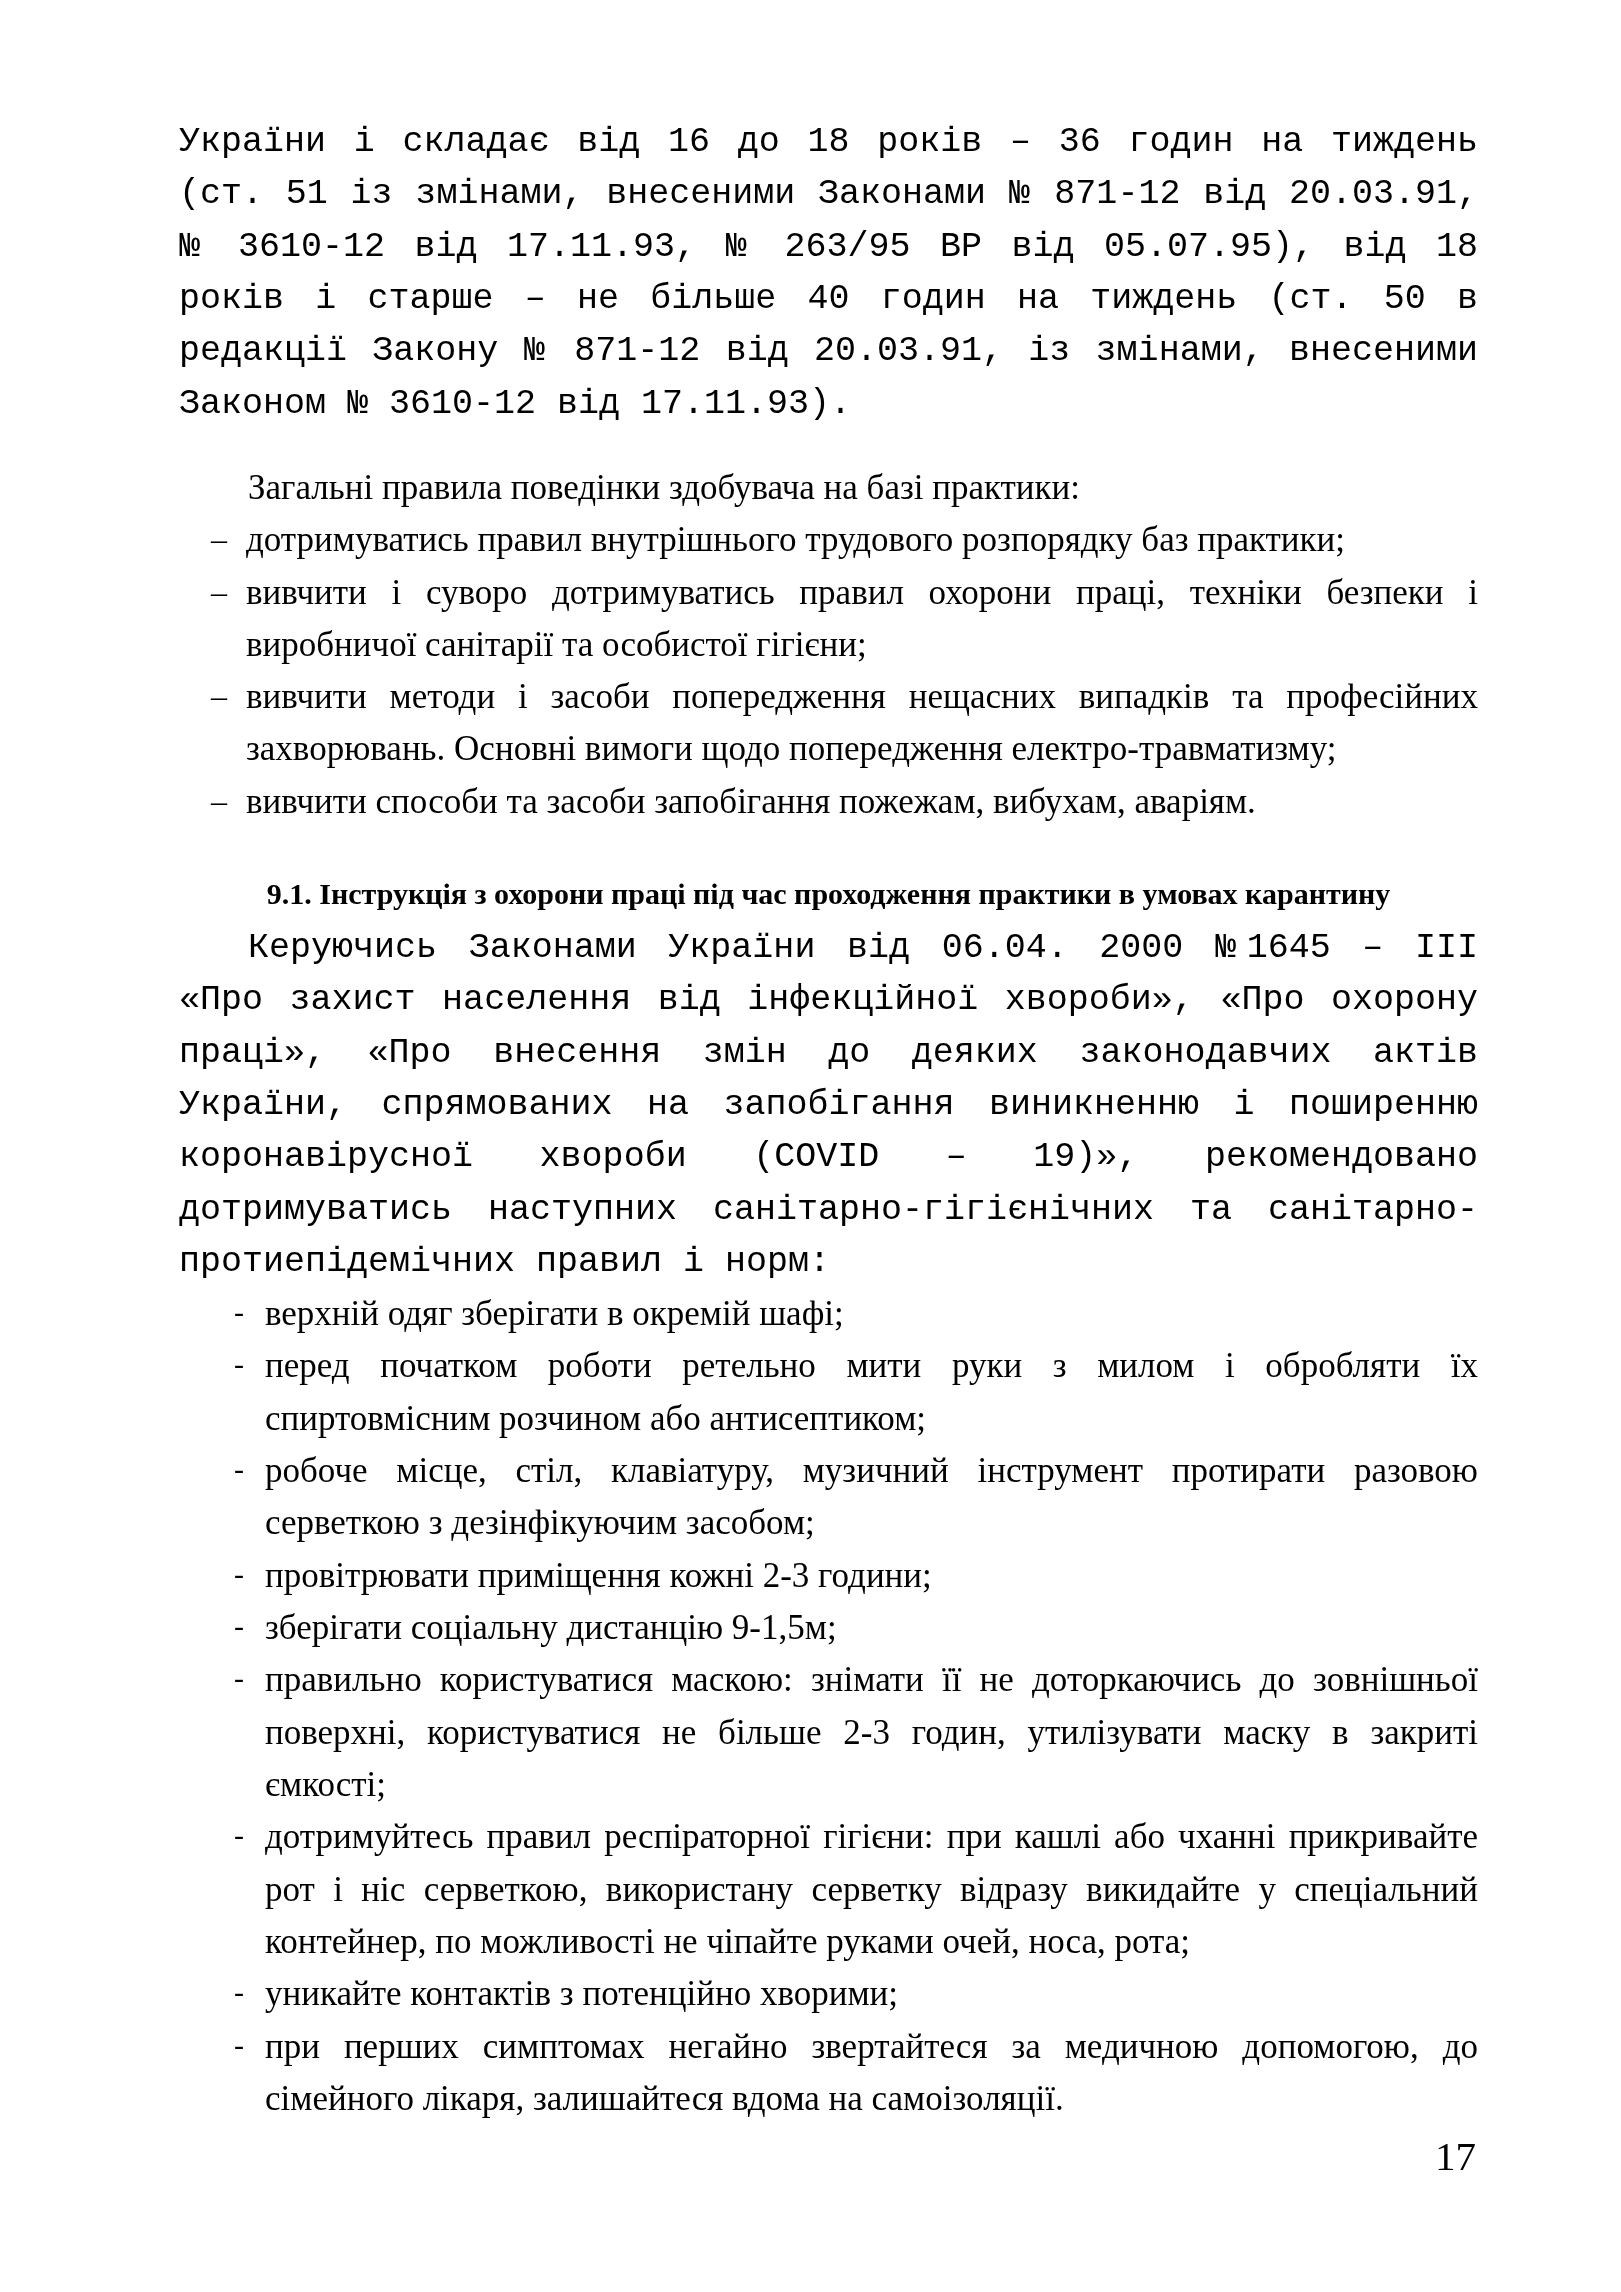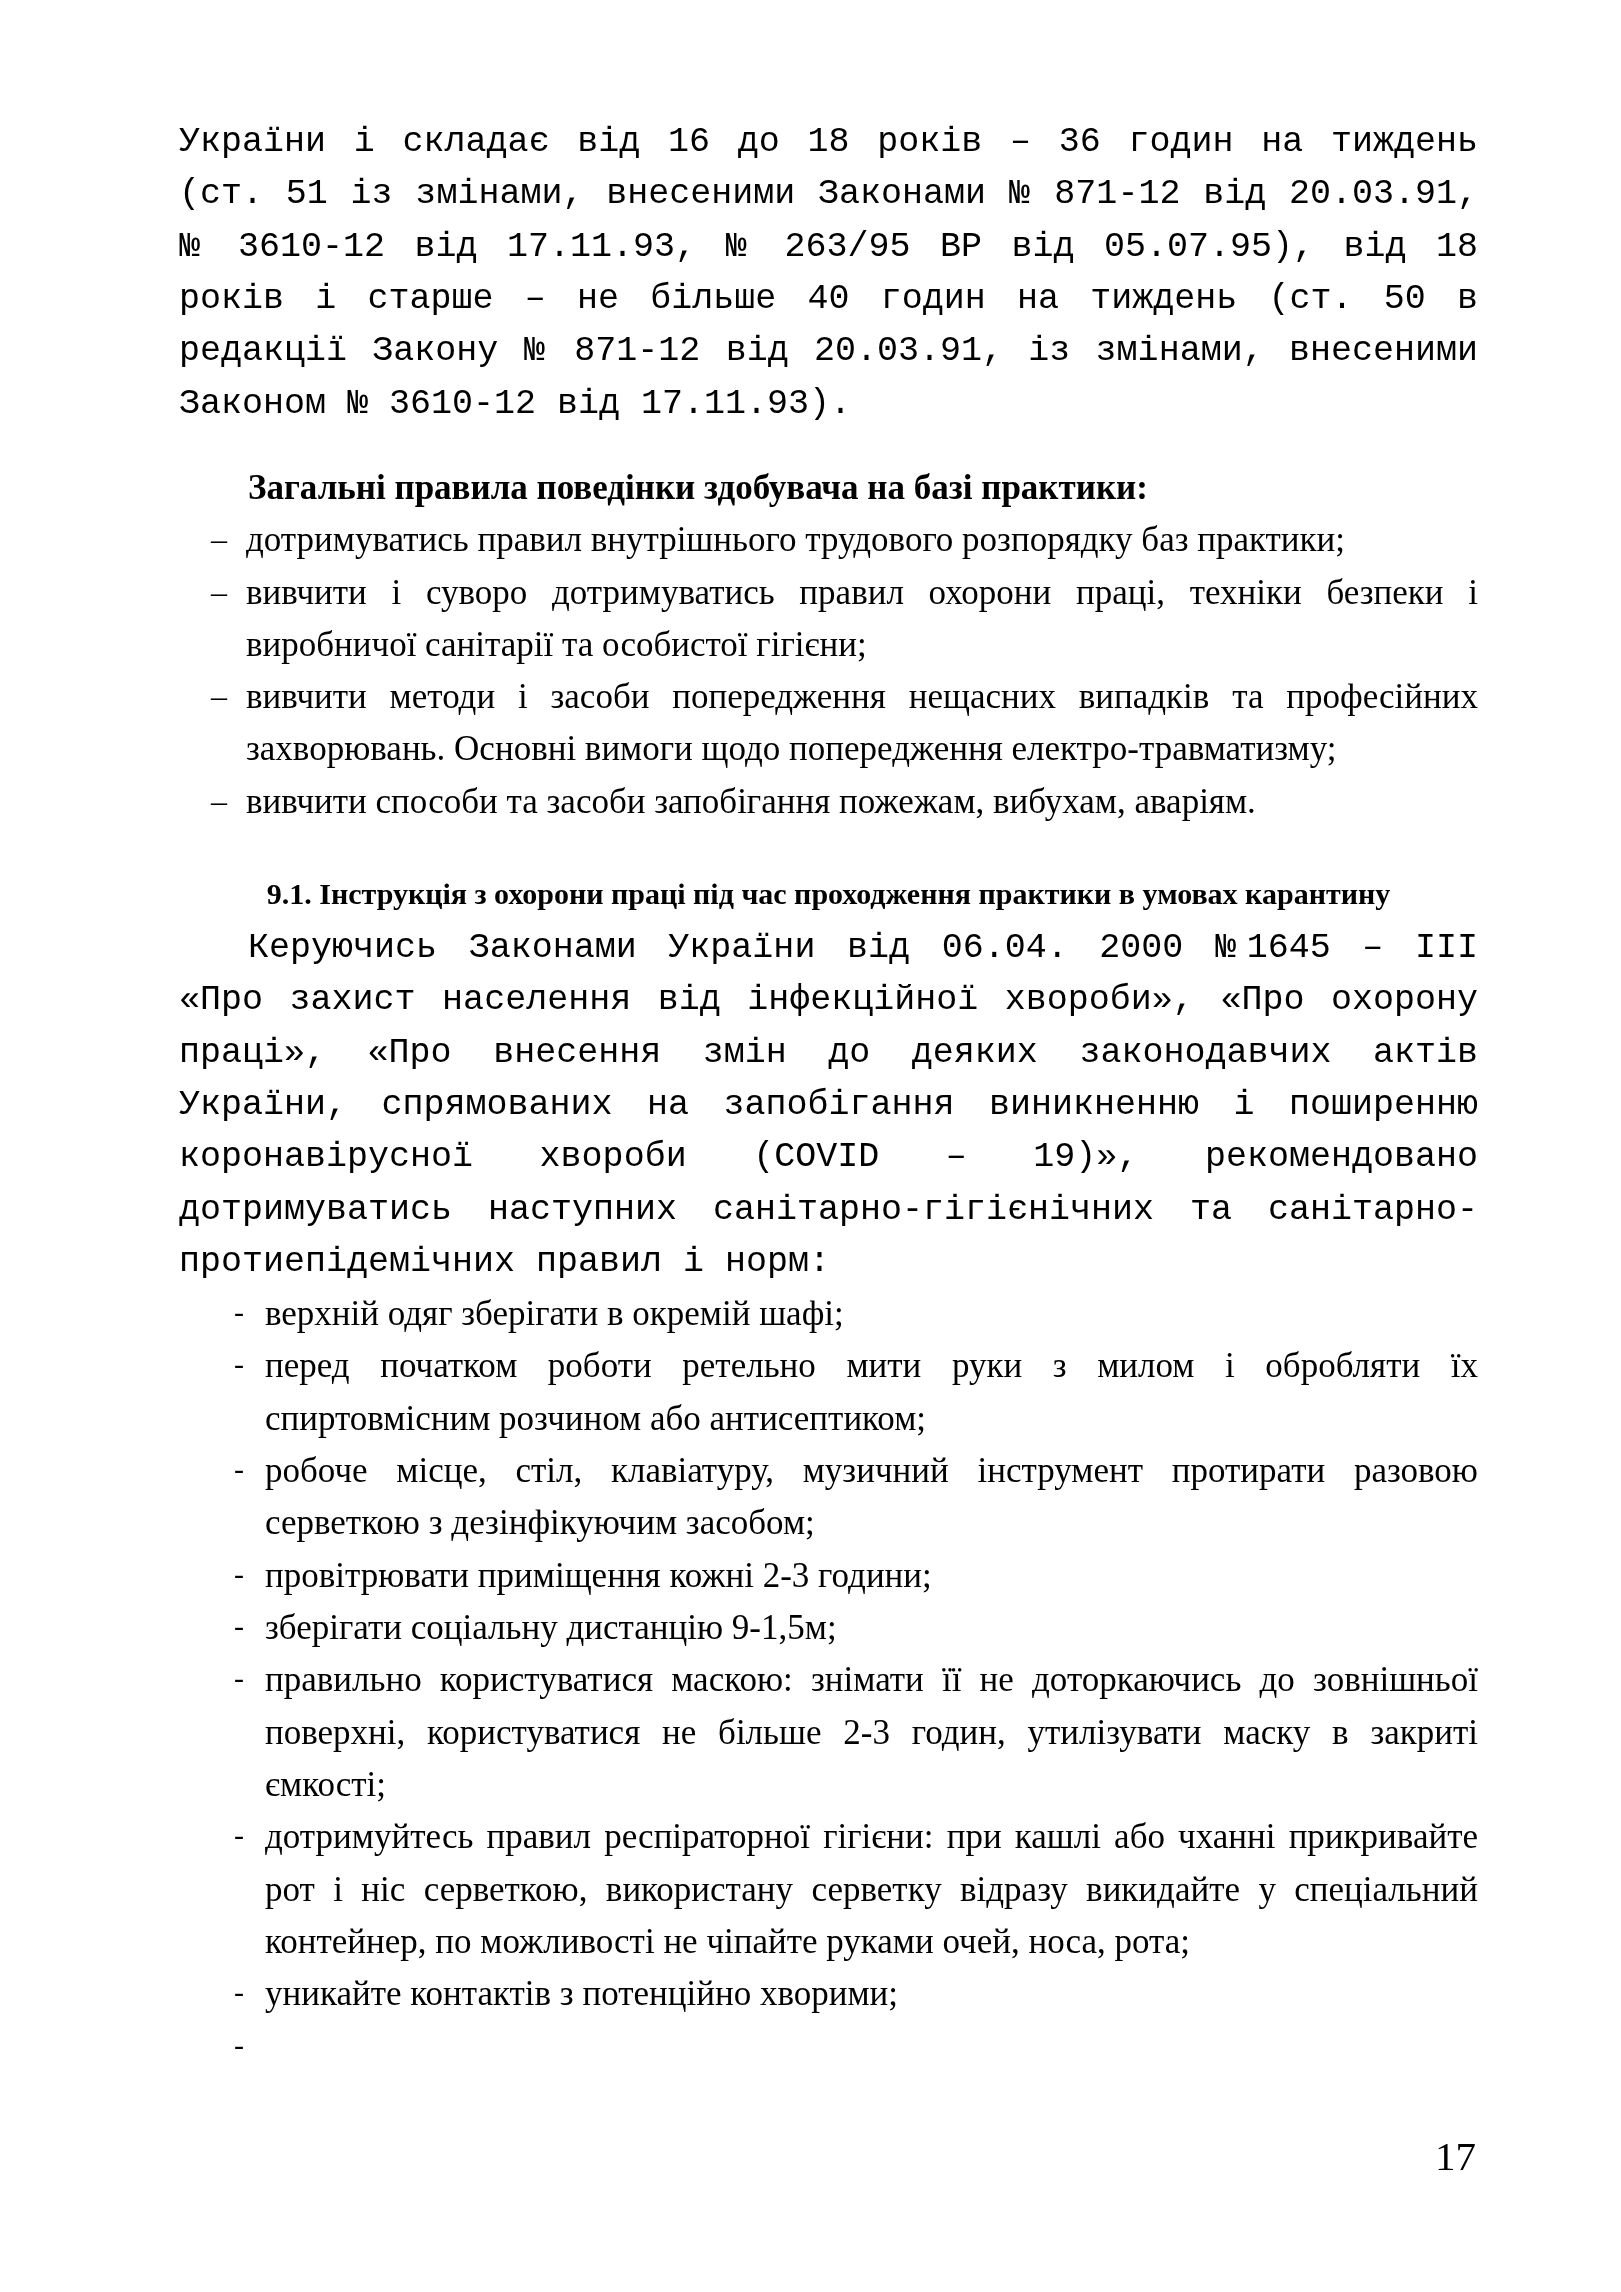--- a/index.html
+++ b/index.html
@@ -42,21 +42,21 @@
   }
 
   p.para.indent {
     text-indent: 69px;
   }
 
   
   .rules-title {
     margin: 0;
     padding-top: 32px;
-    font-weight: bold;
+    font-weight: normal;
     text-indent: 69px;
     text-align: left;
     font-size: 35px;
     line-height: 1.495;
   }
 
   
   .section-heading {
     margin: 0;
     padding-top: 43px;
@@ -179,20 +179,21 @@
       <li>
         <span class="bullet-mark">-</span>
         <span> дотримуйтесь правил респіраторної гігієни: при кашлі або чханні прикривайте рот і ніс серветкою, використану серветку відразу викидайте у спеціальний контейнер, по можливості не чіпайте руками очей, носа, рота;</span>
       </li>
       <li>
         <span class="bullet-mark">-</span>
         <span>уникайте контактів з потенційно хворими;</span>
       </li>
       <li>
         <span class="bullet-mark">-</span>
+        <span>при перших симптомах негайно звертайтеся за медичною допомогою, до сімейного лікаря, залишайтеся вдома на самоізоляції.</span>
       </li>
     </ul>
 
   </div>
 
   <div class="page-number">17</div>
 </div>
 
 
 </body></html>

